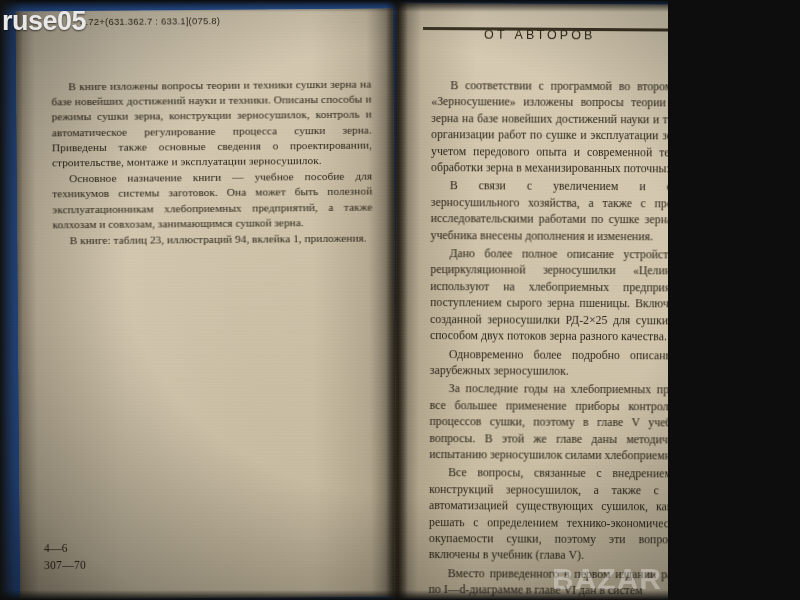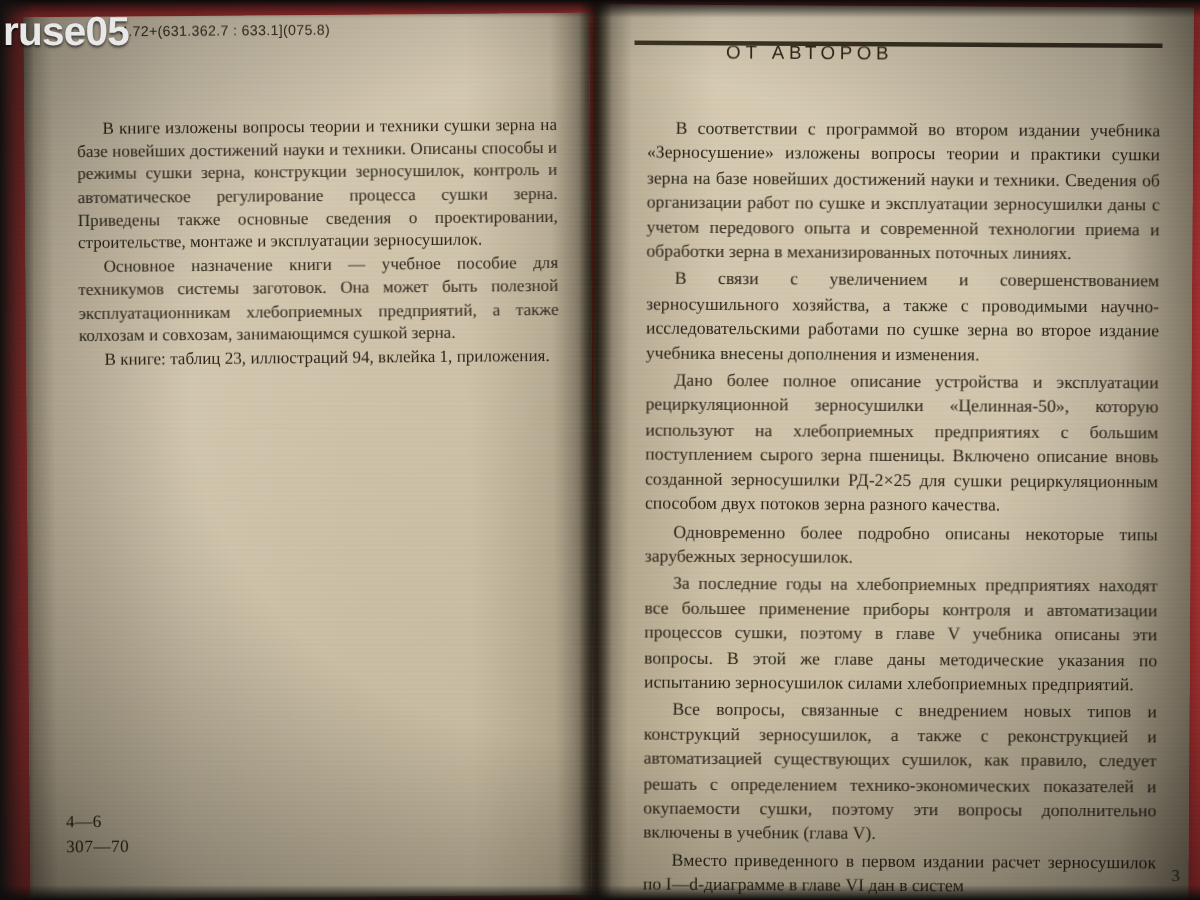--- a/index.html
+++ b/index.html
@@ -2,24 +2,24 @@
 <html><head>
 <meta charset="utf-8">
 <style>
   html, body {
     margin: 0;
     padding: 0;
     background: #0d0d0d;
   }
   #page {
     position: relative;
-    width: 800px;
+    width: 668px;
     height: 600px;
     overflow: hidden;
-    background: #ef4444;
+    background: #3b82f6;
     font-family: "Liberation Serif", serif;
   }
 
   
   .wm-left {
     position: absolute;
     left: 2px;
     top: 6px;
     font-family: "Liberation Sans", sans-serif;
     font-size: 27px;
@@ -251,14 +251,15 @@
     <div class="txt pgnum blur-soft">3</div>
   </div>
 
   <div class="paper-grain"></div>
   <div class="vignette"></div>
   <div class="surround-top"></div>
   <div class="surround-left"></div>
   <div class="surround-bottom"></div>
 
   <div class="wm-left">ruse05</div>
+  <div class="wm-right">BAZAR</div>
 
 </div>
 
 </body></html>

